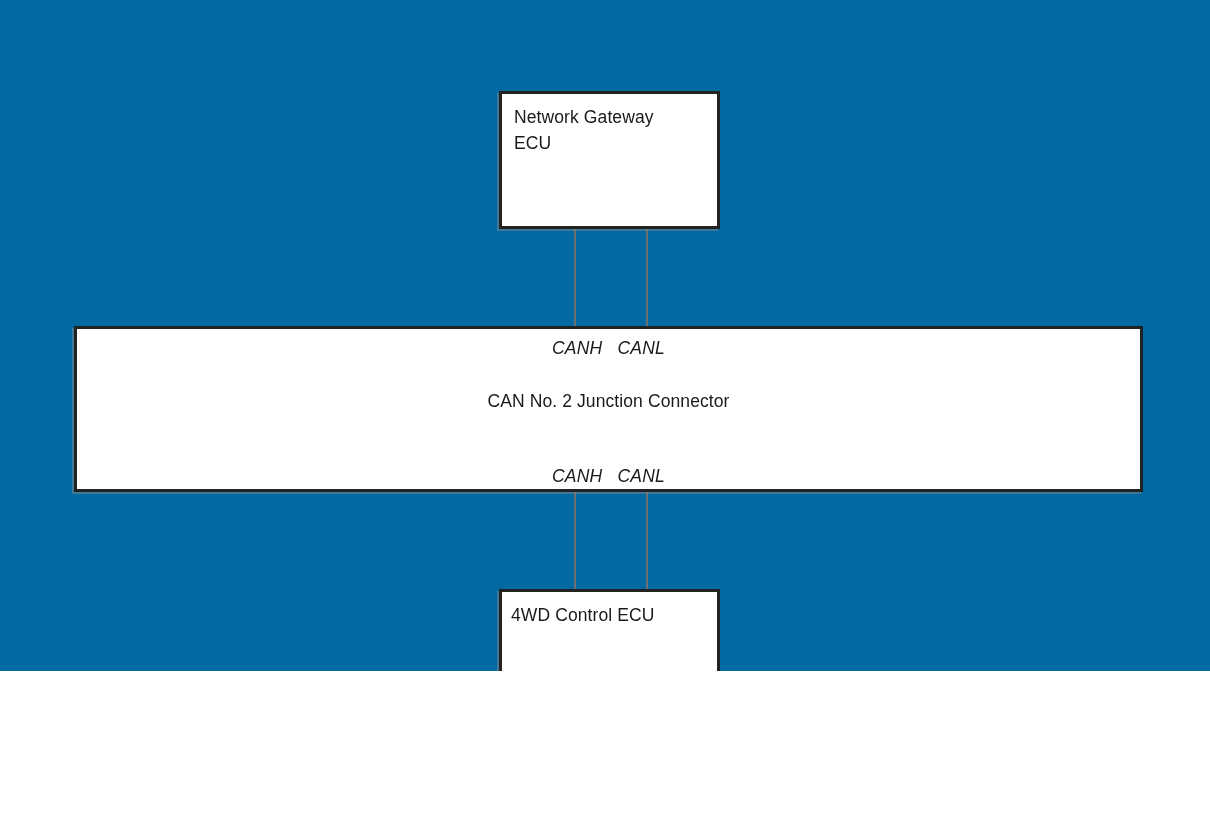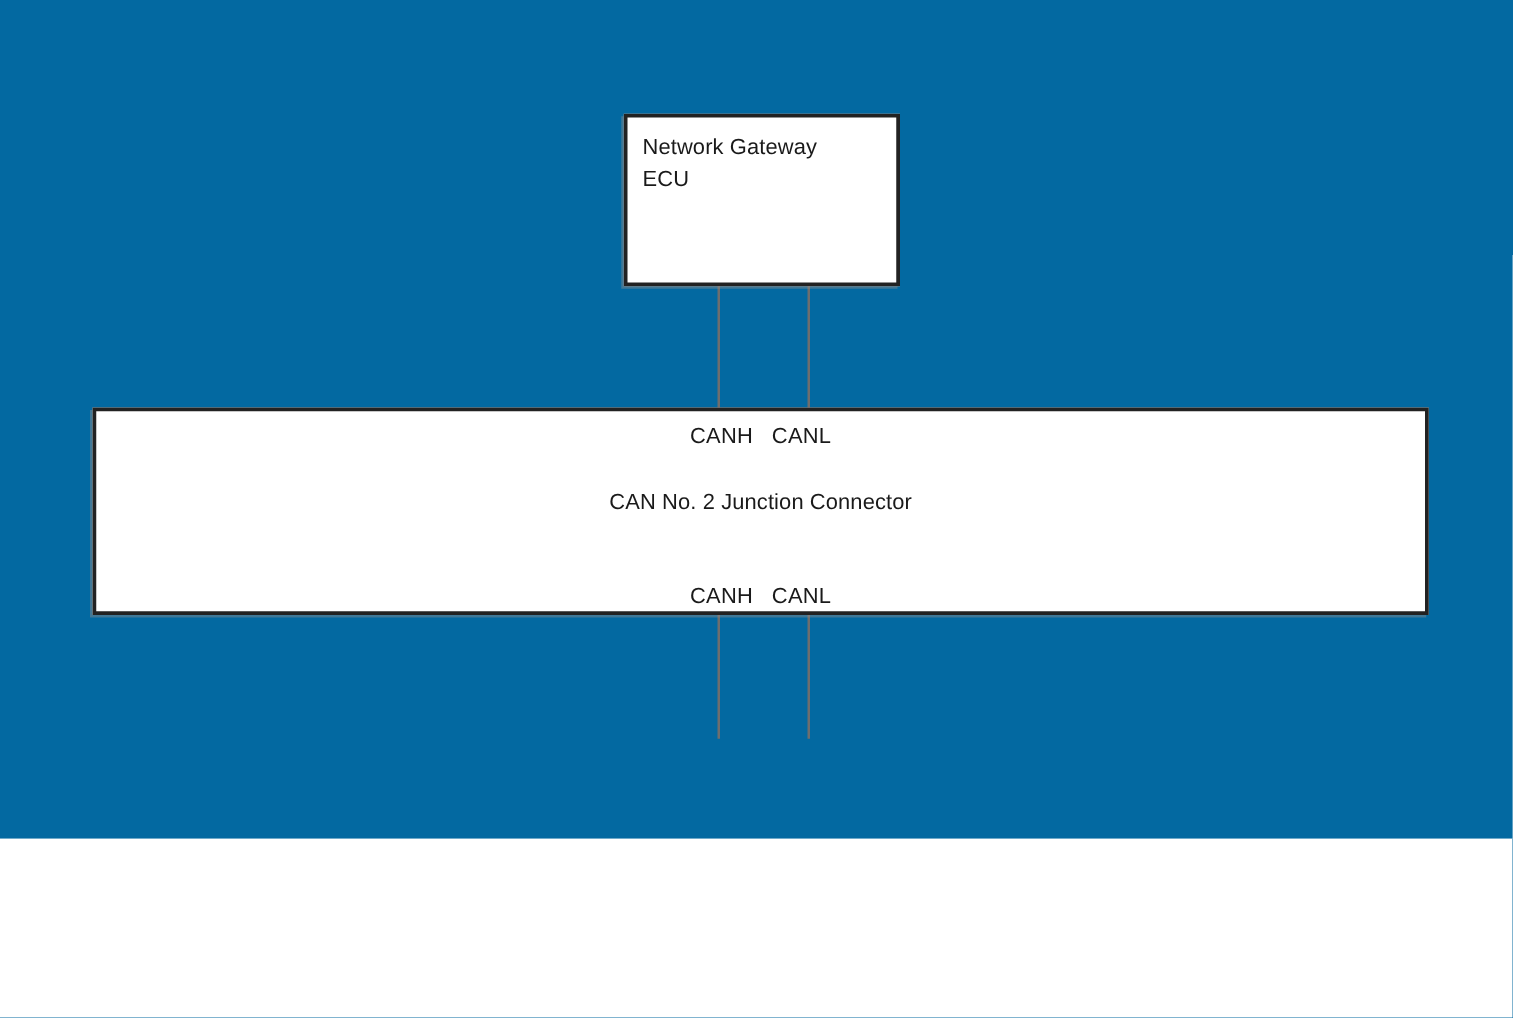--- a/index.html
+++ b/index.html
@@ -90,20 +90,21 @@
   .pin-label-row {
     position: absolute;
     left: 0;
     right: 0;
     text-align: center;
     font-size: 17.5px;
     line-height: 22px;
     color: #1a1a1a;
     letter-spacing: 0.2px;
     z-index: 4;
+    font-style: italic;
   }
   .pin-label-row .pin {
     display: inline-block;
   }
   .pin-label-row .pin + .pin {
     margin-left: 10px;
   }
   #junction-pins-top {
     top: 8px;
   }
@@ -150,14 +151,17 @@
     <div class="pin-label-row" id="junction-pins-bottom">
       <span class="pin">CANH</span>
       <span class="pin">CANL</span>
     </div>
 
   </div>
 
   <div class="wire" id="wire-canh-lower"></div>
   <div class="wire" id="wire-canl-lower"></div>
 
+  <div class="node-box" id="ecu-bottom">
+    <div class="node-label">4WD Control ECU</div>
+  </div>
 
 </div>
 
 </body></html>

